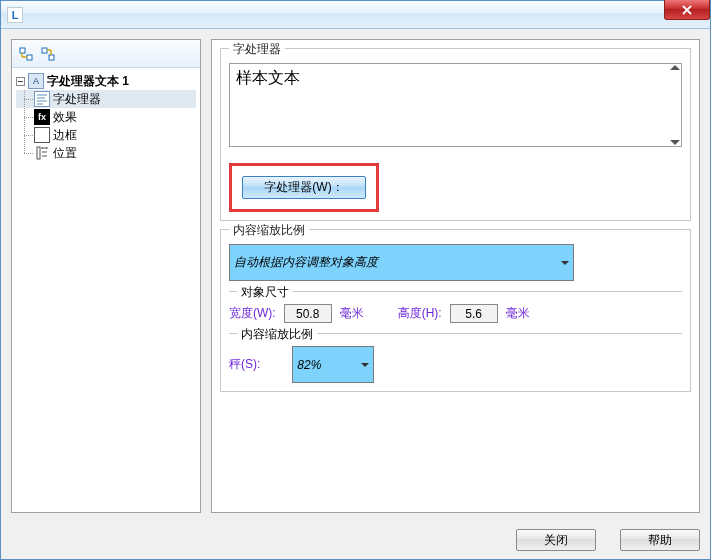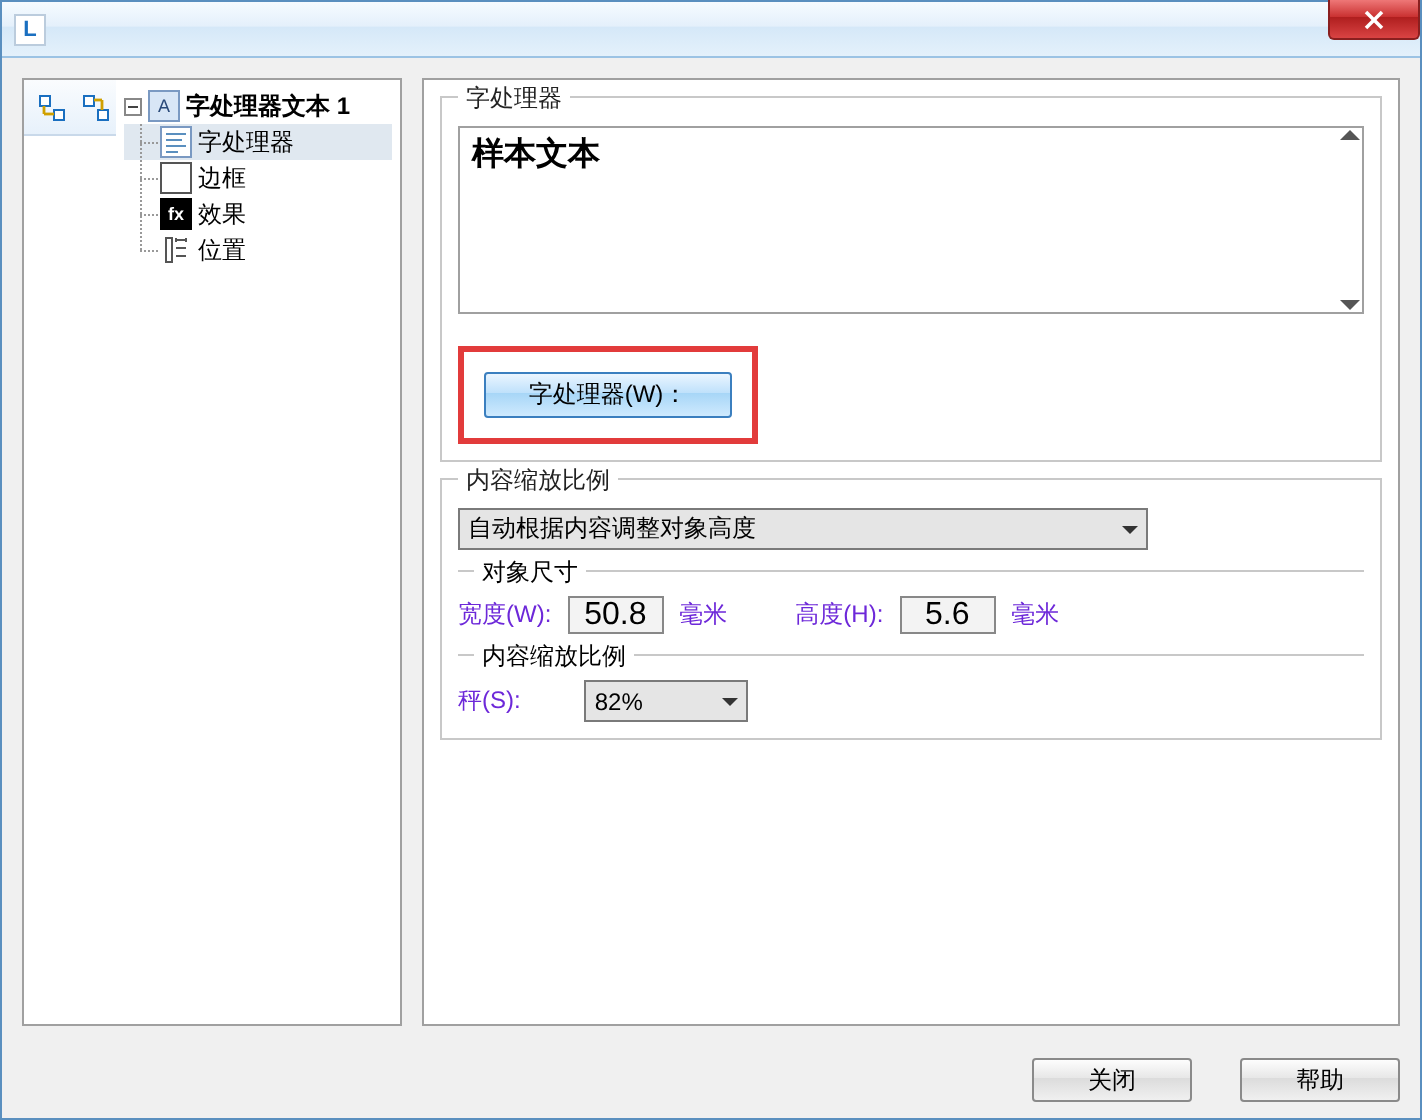--- a/index.html
+++ b/index.html
@@ -78,21 +78,21 @@
     height: 100%;
     gap: 10px;
   }
 
   
   .left-panel {
     width: 190px;
     border: 1px solid #a0a0a0;
     background: #fff;
     display: flex;
-    flex-direction: row;
+    flex-direction: column;
   }
   .left-toolbar {
     height: 28px;
     background: linear-gradient(#fafcfe, #e7f1fb);
     border-bottom: 1px solid #c9d9ea;
     display: flex;
     align-items: center;
     padding-left: 4px;
     gap: 2px;
   }
@@ -192,27 +192,26 @@
     left: 8px;
     background: #fff;
     padding: 0 4px;
     color: #222;
   }
 
   
   .sample-area {
     border: 1px solid #a0a0a0;
     padding: 4px 6px;
-    height: 94px;
+    height: 84px;
     overflow: auto;
     font-family: "SimSun", serif;
     font-size: 16px;
     line-height: 20px;
     position: relative;
-    font-weight: bold;
   }
   .sample-area::-webkit-scrollbar { width: 16px; }
   .sample-area::-webkit-scrollbar-thumb { background:#cdd8e5; border:1px solid #aab; }
   .sample-scroll-triangle {
     position: absolute;
   }
   .scroll-mark-top { right: 2px; top: 2px; }
   .scroll-mark-bot { right: 2px; bottom: 2px; }
   .scroll-mark-top, .scroll-mark-bot {
     width: 0; height: 0;
@@ -233,28 +232,29 @@
     border: 1px solid #3b7fbf;
     background: linear-gradient(#eaf5ff, #bfe1fb 45%, #a7d6f7 46%, #cfeafe);
     padding: 2px 0;
     cursor: pointer;
     border-radius: 2px;
     text-align: center;
     width: 124px;
   }
 
   .combo {
-    height: 21px;
+    height: 37px;
     border: 1px solid #7a7a7a;
-    background: #e5e5e5;
+    background: #7dd3fc;
     display: flex;
     align-items: center;
     justify-content: space-between;
     padding: 0 2px 0 4px;
     cursor: pointer;
+    font-style: italic;
   }
   .combo .caret {
     width: 0; height: 0;
     border-left: 4px solid transparent;
     border-right: 4px solid transparent;
     border-top: 4px solid #333;
     margin-right: 2px;
   }
   .combo-wide { width: 345px; }
   .combo-small { width: 82px; }
@@ -279,21 +279,21 @@
     margin-top: 4px;
   }
   .text-input {
     height: 19px;
     width: 48px;
     border: 1px solid #888;
     background: #fff;
     padding: 0 4px;
     text-align: left;
     font-family: inherit;
-    font-size: 16px;
+    font-size: 12px;
   }
   .text-input.ro {
     background: #f3f3f3;
     text-align: center;
   }
   .lbl { color:#6d28d9; }
 
   
   .footer {
     position: absolute;
@@ -373,30 +373,30 @@
                   <line x1="2" y1="12" x2="8" y2="12"></line>
                 </svg>
             </span>
             <span class="node-label">字处理器</span>
           </div>
           <div class="tree-row">
             <span class="tree-indent">
                 <span class="tree-ind-v"></span>
                 <span class="tree-ind-h"></span>
               </span>
-            <span class="node-icon ico-border"></span>
-            <span class="node-label">边框</span>
+            <span class="node-icon ico-fx">fx</span>
+            <span class="node-label">效果</span>
           </div>
           <div class="tree-row">
             <span class="tree-indent">
                 <span class="tree-ind-v"></span>
                 <span class="tree-ind-h"></span>
               </span>
-            <span class="node-icon ico-fx">fx</span>
-            <span class="node-label">效果</span>
+            <span class="node-icon ico-border"></span>
+            <span class="node-label">边框</span>
           </div>
           <div class="tree-row">
             <span class="tree-indent last">
                 <span class="tree-ind-v"></span>
                 <span class="tree-ind-h"></span>
               </span>
             <span class="node-icon ico-pos">
               <svg width="14" height="14" viewBox="0 0 14 14">
                 <rect x="2" y="1" width="3" height="12"></rect>
                 <line x1="7" y1="2" x2="12" y2="2"></line>

